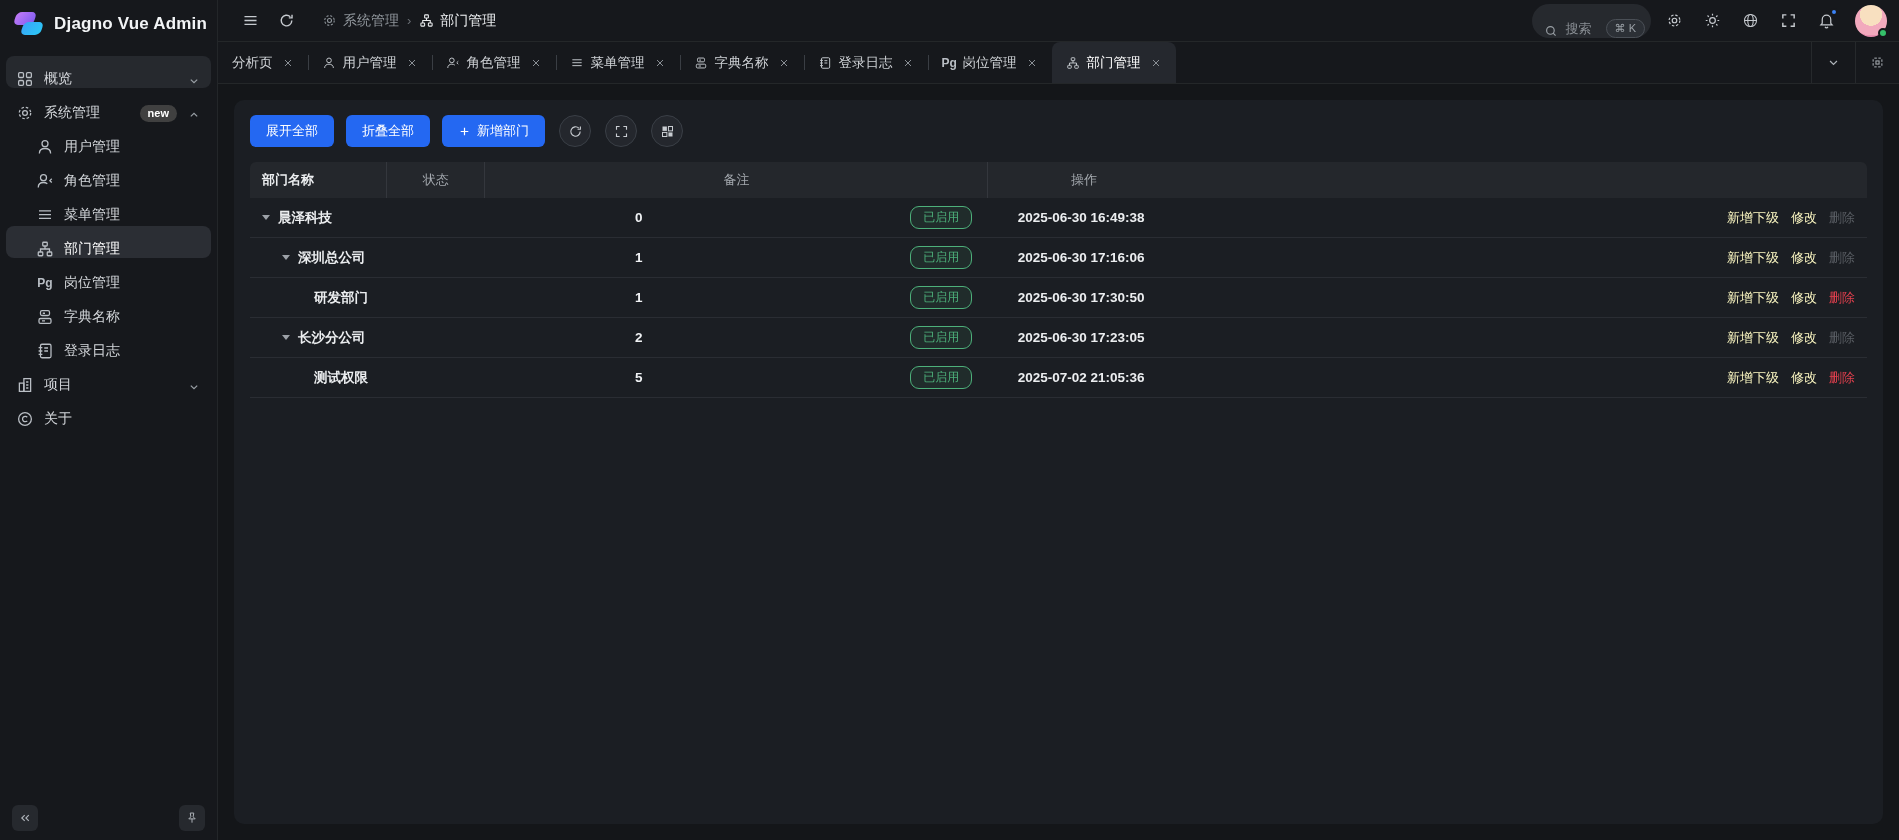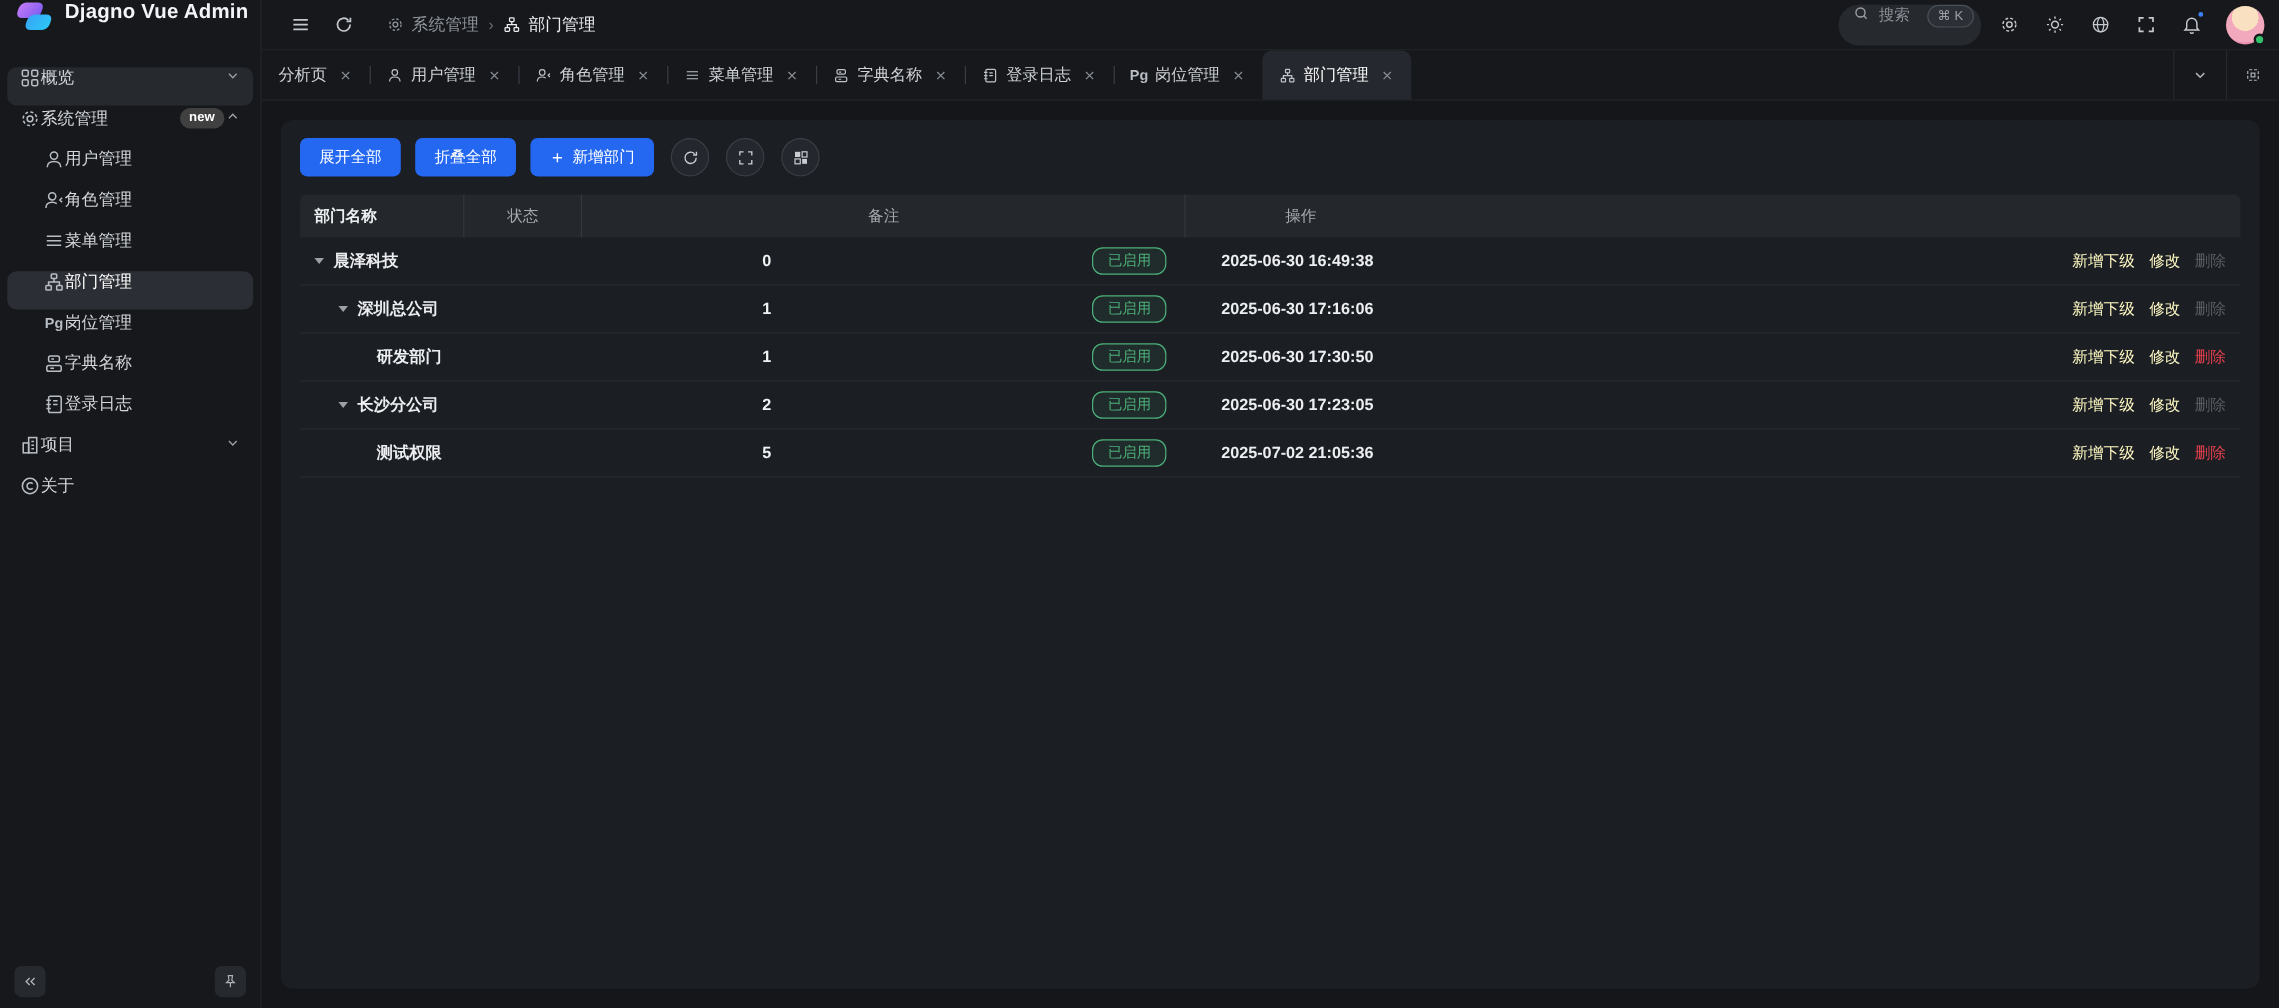--- a/index.html
+++ b/index.html
@@ -9,32 +9,32 @@
     font-family:"Liberation Sans","DejaVu Sans",sans-serif;
     font-size:14px;
   }
   .app { display:flex; width:100%; height:100%; }
 
   
   .sidebar {
     width:218px; height:100%; background:#16181c; border-right:1px solid #232629;
     display:flex; flex-direction:column; flex-shrink:0; position:relative;
   }
-  .logo-row { display:flex; align-items:flex-start; gap:10px; height:48px; padding:0 14px; cursor:pointer; }
+  .logo-row { display:flex; align-items:center; gap:10px; height:48px; padding:0 14px; cursor:pointer; }
   .logo { position:relative; width:30px; height:28px; flex-shrink:0; }
   .logo i { position:absolute; display:block; border-radius:5px; }
   .logo .l1 { width:20px; height:13px; left:1px; top:2px; transform:skewX(-18deg);
     background:linear-gradient(120deg,#c47bf7,#7d5bf0); }
   .logo .l2 { width:20px; height:13px; left:8px; top:12px; transform:skewX(-18deg);
     background:linear-gradient(120deg,#38a4f8,#2bc8f5); }
   .logo-title { font-size:17px; font-weight:700; color:#f2f4f6; letter-spacing:.2px; white-space:nowrap; }
 
   .side-scroll { flex:1; padding:6px 0; overflow:hidden; }
   .side-item {
-    display:flex; align-items:flex-start; height:32px; margin:2px 6px;
+    display:flex; align-items:flex-end; gap:10px; height:32px; margin:2px 6px;
     padding:0 10px; border-radius:8px; color:#d3d6da; cursor:pointer; font-size:14px;
   }
   .side-item .s-icon { width:18px; height:18px; flex-shrink:0; color:#b9bec4; display:flex; align-items:center; justify-content:center; }
   .side-item.boxed { background:#26292e; }
   .side-item.active { background:#2b2e34; color:#ffffff; }
   .side-item.child { padding-left:30px; }
   .side-item .grow { flex:1; }
   .chev { width:14px; height:14px; color:#9aa0a6; flex-shrink:0; }
   .badge-new {
     background:#404040; color:#fff; font-size:11px; font-weight:700;
@@ -58,21 +58,21 @@
   .tb-btn { background:none; border:none; color:#c6cacf; width:28px; height:28px;
     display:flex; align-items:center; justify-content:center; cursor:pointer; }
   .tb-btn svg { width:17px; height:17px; }
   .breadcrumb { display:flex; align-items:center; gap:8px; margin-left:14px; font-size:14px; }
   .bc-item { display:flex; align-items:center; gap:6px; color:#8f959b; cursor:pointer; }
   .bc-item.current { color:#eceef0; }
   .bc-item svg { width:15px; height:15px; }
   .bc-sep { color:#6b7076; font-size:13px; }
   .topbar .spacer { flex:1; }
   .search-pill {
-    display:flex; align-items:flex-start; gap:8px; height:34px; background:#26292e;
+    display:flex; align-items:flex-end; gap:8px; height:34px; background:#26292e;
     border-radius:999px; padding:0 6px 0 12px; cursor:pointer; min-width:118px;
   }
   .search-pill svg { width:14px; height:14px; color:#9aa0a6; }
   .search-ph { color:#8b9096; font-size:13px; }
   .kbd {
     border:1px solid #4a4f56; background:#2c3036; color:#9aa0a6; font-size:11px;
     border-radius:999px; padding:2px 8px; margin-left:6px; white-space:nowrap;
   }
   .hd-icon { position:relative; background:none; border:none; color:#c6cacf;
     width:30px; height:30px; display:flex; align-items:center; justify-content:center; cursor:pointer; }

